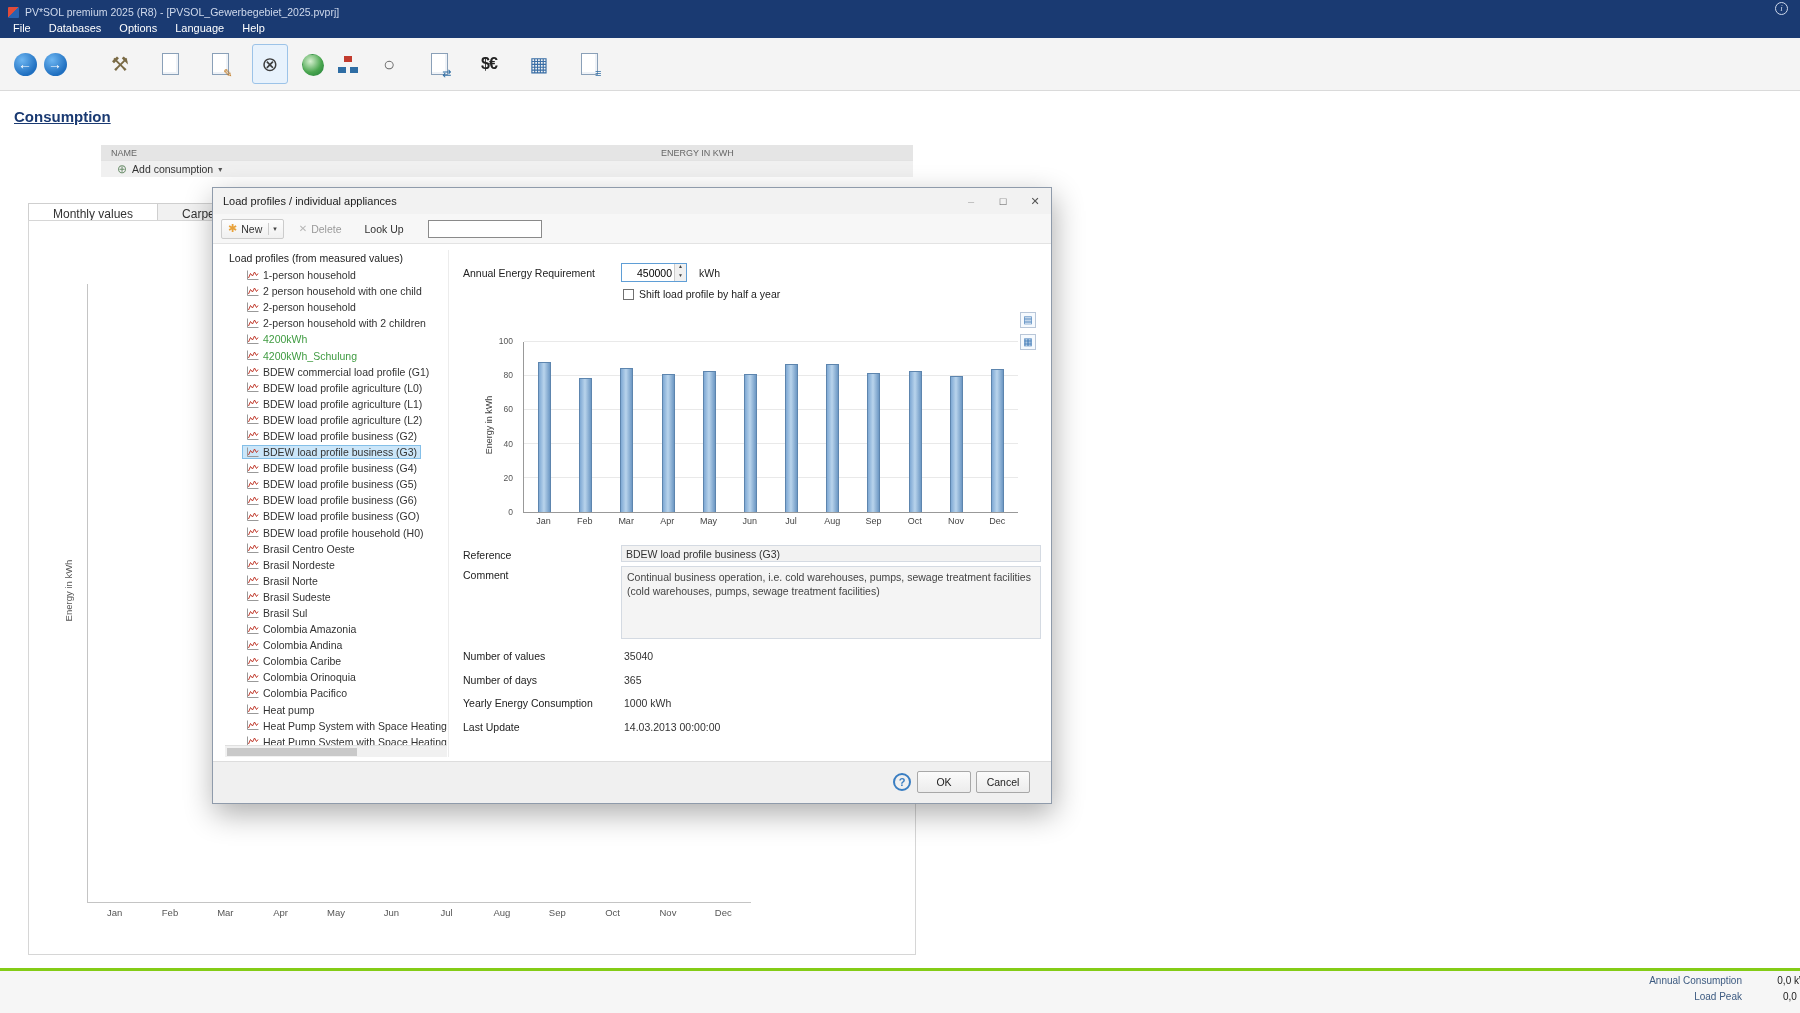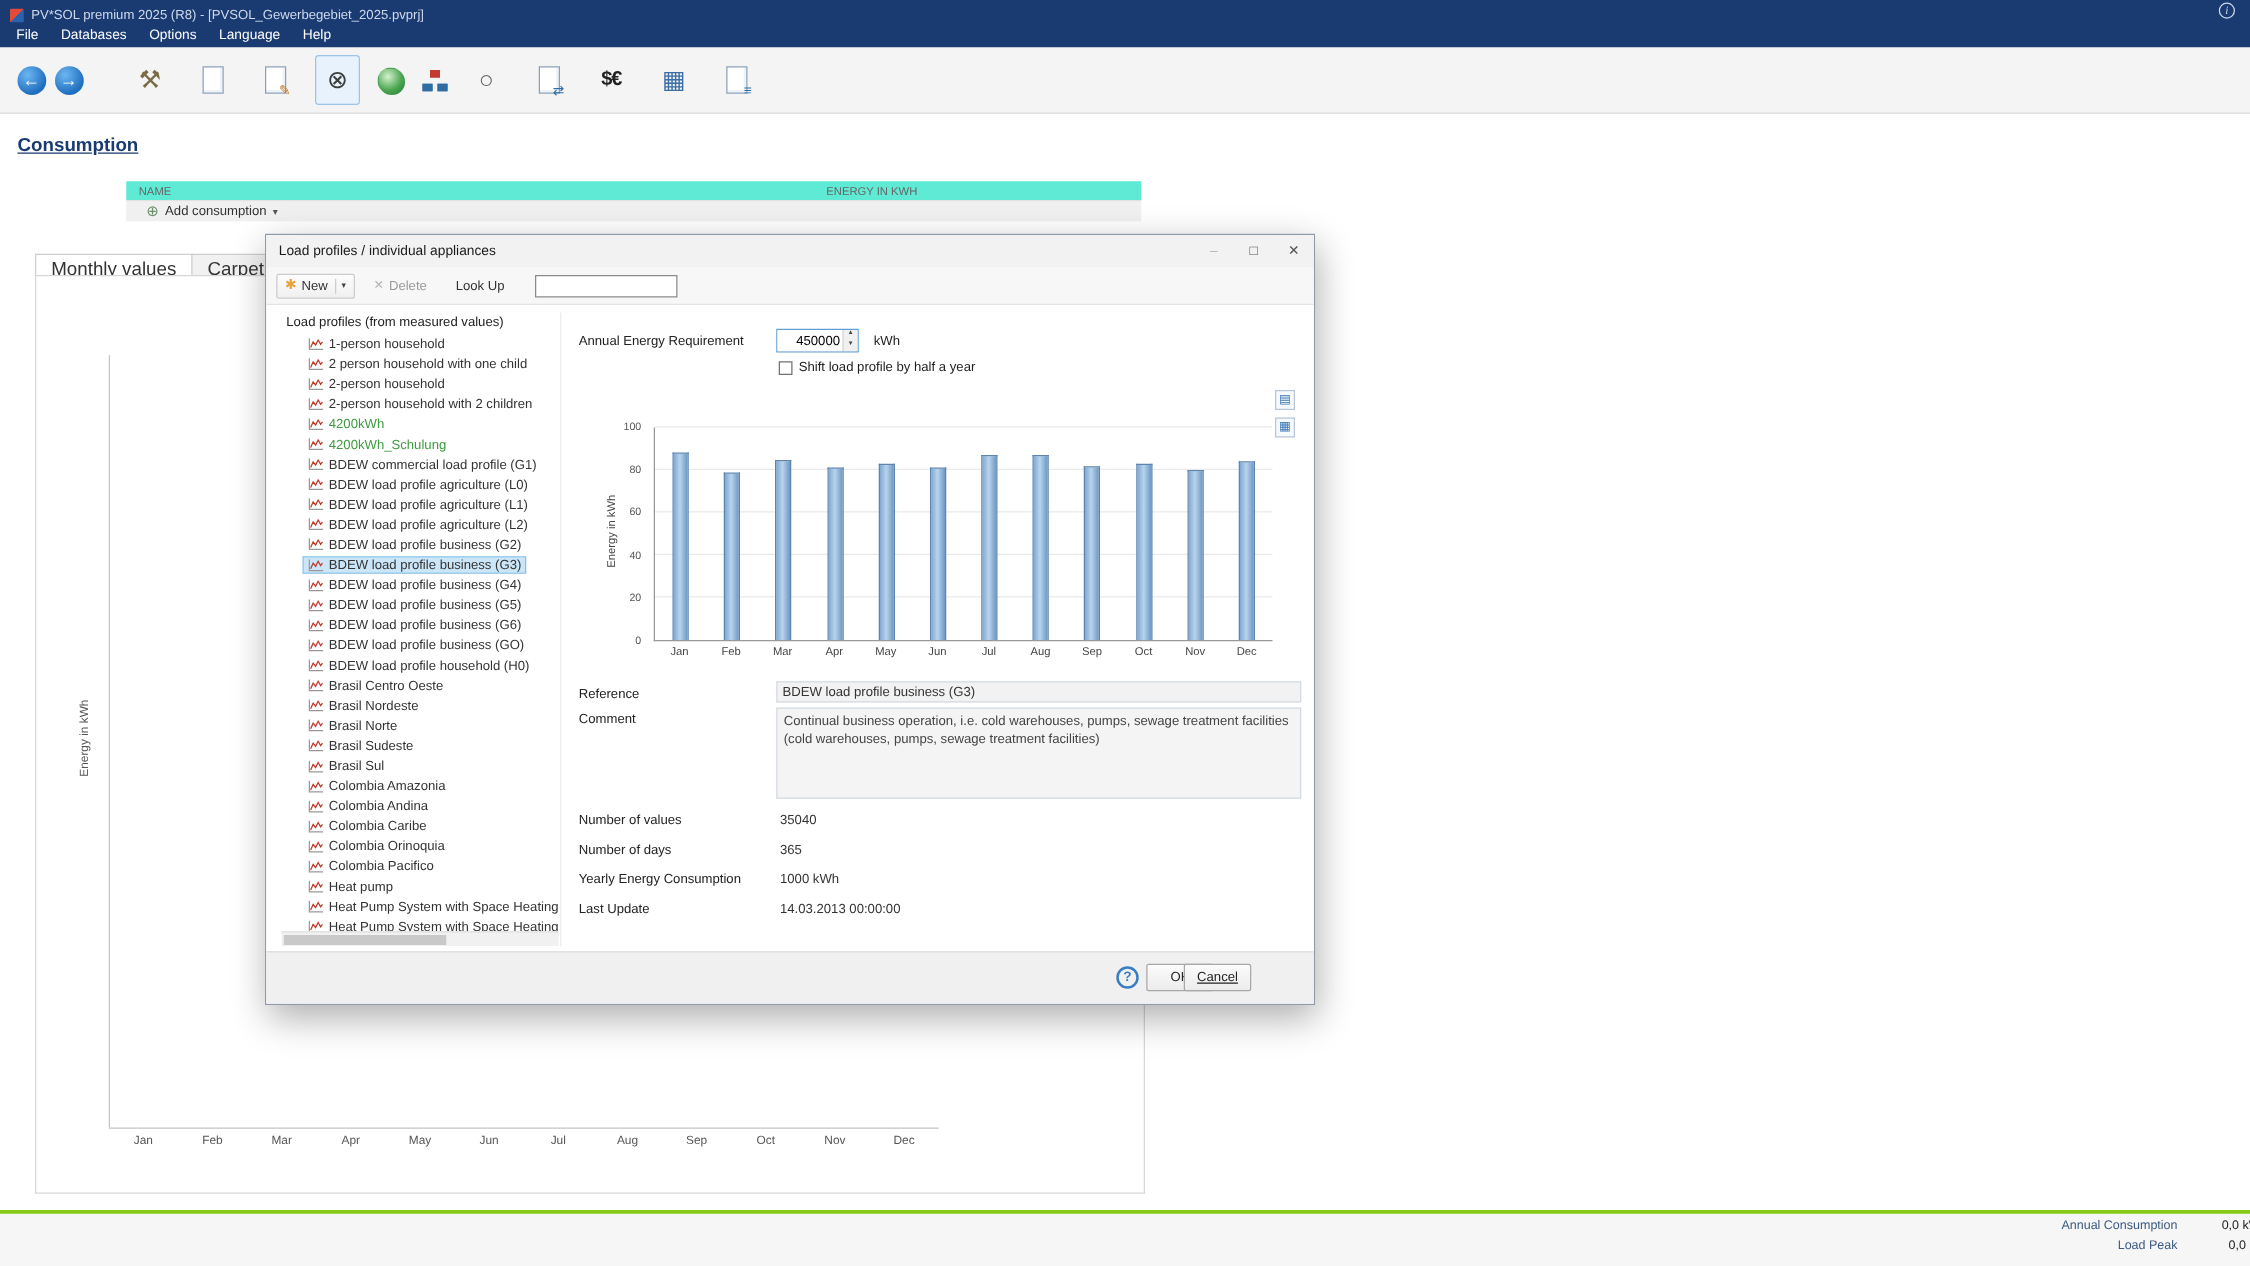--- a/index.html
+++ b/index.html
@@ -26,29 +26,29 @@
   .pg{width:17px;height:22px;background:#fff;border:1px solid #8aa0b8;position:relative;box-shadow:inset -2px -2px 0 #eef2f7;display:block;}
   .pg-g{position:absolute;right:-5px;bottom:-5px;font-size:11px;line-height:1;}
   .sphere{width:21px;height:21px;border-radius:50%;background:radial-gradient(circle at 35% 30%,#d6f0d0,#4aa64f 55%,#1d7a36);display:block;}
   .squares{position:relative;width:20px;height:18px;display:block;}
   .squares::before{content:"";position:absolute;left:6px;top:0;width:8px;height:6px;background:#c23b2e;}
   .squares::after{content:"";position:absolute;left:0;top:11px;width:8px;height:6px;background:#2e6da4;box-shadow:12px 0 0 #2e6da4;}
 
   
   .page-title{position:absolute;left:14px;top:108px;font-size:15px;font-weight:bold;color:#1a3a72;text-decoration:underline;}
   .ctable{position:absolute;left:101px;top:145px;width:812px;}
-  .ctable-header{height:15px;background:#5eead4;position:relative;font-size:9px;color:#666;}
+  .ctable-header{height:15px;background:#e5e5e5;position:relative;font-size:9px;color:#666;}
   .col-name{position:absolute;left:10px;top:3px;}
   .col-energy{position:absolute;left:560px;top:3px;}
   .add-row{height:17px;background:#f0f0f0;border-top:1px solid #e2e2e2;display:flex;align-items:center;gap:5px;padding-left:16px;font-size:10.5px;color:#333;}
   .plus-icon{color:#6d8f6d;font-size:12px;line-height:1;}
   .add-dd{font-size:8px;color:#555;}
 
   .tabs{position:absolute;left:28px;top:203px;display:flex;}
-  .tab{font-size:15px;color:#333;padding:3px 12px;background:#f1f1f1;border:1px solid #cfcfcf;border-right:none;}
+  .tab{font-size:12px;color:#333;padding:3px 24px;background:#f1f1f1;border:1px solid #cfcfcf;border-right:none;}
   .tab:last-child{border-right:1px solid #cfcfcf;}
   .tab.active{background:#fff;border-bottom-color:#fff;}
 
   .bg-panel{position:absolute;left:28px;top:220px;width:888px;height:735px;border:1px solid #d6d6d6;background:#fff;}
   .bg-ylabel{position:absolute;left:-21px;top:364px;width:120px;text-align:center;transform:rotate(-90deg);font-size:9.5px;color:#555;}
   .bg-vaxis{position:absolute;left:58px;top:63px;height:618px;width:1px;background:#c4c4c4;}
   .bg-haxis{position:absolute;left:58px;top:681px;width:664px;height:1px;background:#c4c4c4;}
   .bg-months{position:absolute;left:58px;top:686px;width:664px;display:flex;}
   .bgm{flex:1;text-align:center;font-size:9.5px;color:#555;}
 
@@ -119,21 +119,21 @@
   .com-box{position:absolute;left:158px;top:322px;width:420px;height:73px;background:#f4f4f4;border:1px solid #d4dae2;font-size:10.5px;color:#444;padding:4px 5px;line-height:1.3;}
   .stats{position:absolute;left:0;top:404px;width:430px;}
   .stat-row{height:23.5px;position:relative;}
   .stat-label{position:absolute;left:0;top:2px;font-size:10.5px;color:#222;}
   .stat-value{position:absolute;left:161px;top:2px;font-size:10.5px;color:#333;}
 
   .dlg-footer{position:absolute;left:0;right:0;bottom:0;height:42px;background:#f0f0f0;border-top:1px solid #ddd;}
   .help-btn{position:absolute;left:680px;top:11px;width:18px;height:18px;border:2px solid #3a7ec2;border-radius:50%;color:#3a7ec2;font-weight:bold;font-size:11px;line-height:14px;text-align:center;}
   .btn{position:absolute;top:9px;width:54px;height:22px;border:1px solid #a8a8a8;background:linear-gradient(#fbfbfb,#ececec);font-size:10.5px;color:#222;text-align:center;line-height:20px;border-radius:2px;}
   .btn.ok{left:704px;}
-  .btn.cancel{left:734px;text-decoration:underline;}
+  .btn.cancel{left:763px;}
 </style>
 </head>
 <body>
 
 <div class="titlebar">
   <span class="app-logo"></span>
   <span class="tb-title">PV*SOL premium 2025 (R8) - [PVSOL_Gewerbegebiet_2025.pvprj]</span>
   <span class="info-btn">i</span>
 </div>
 

